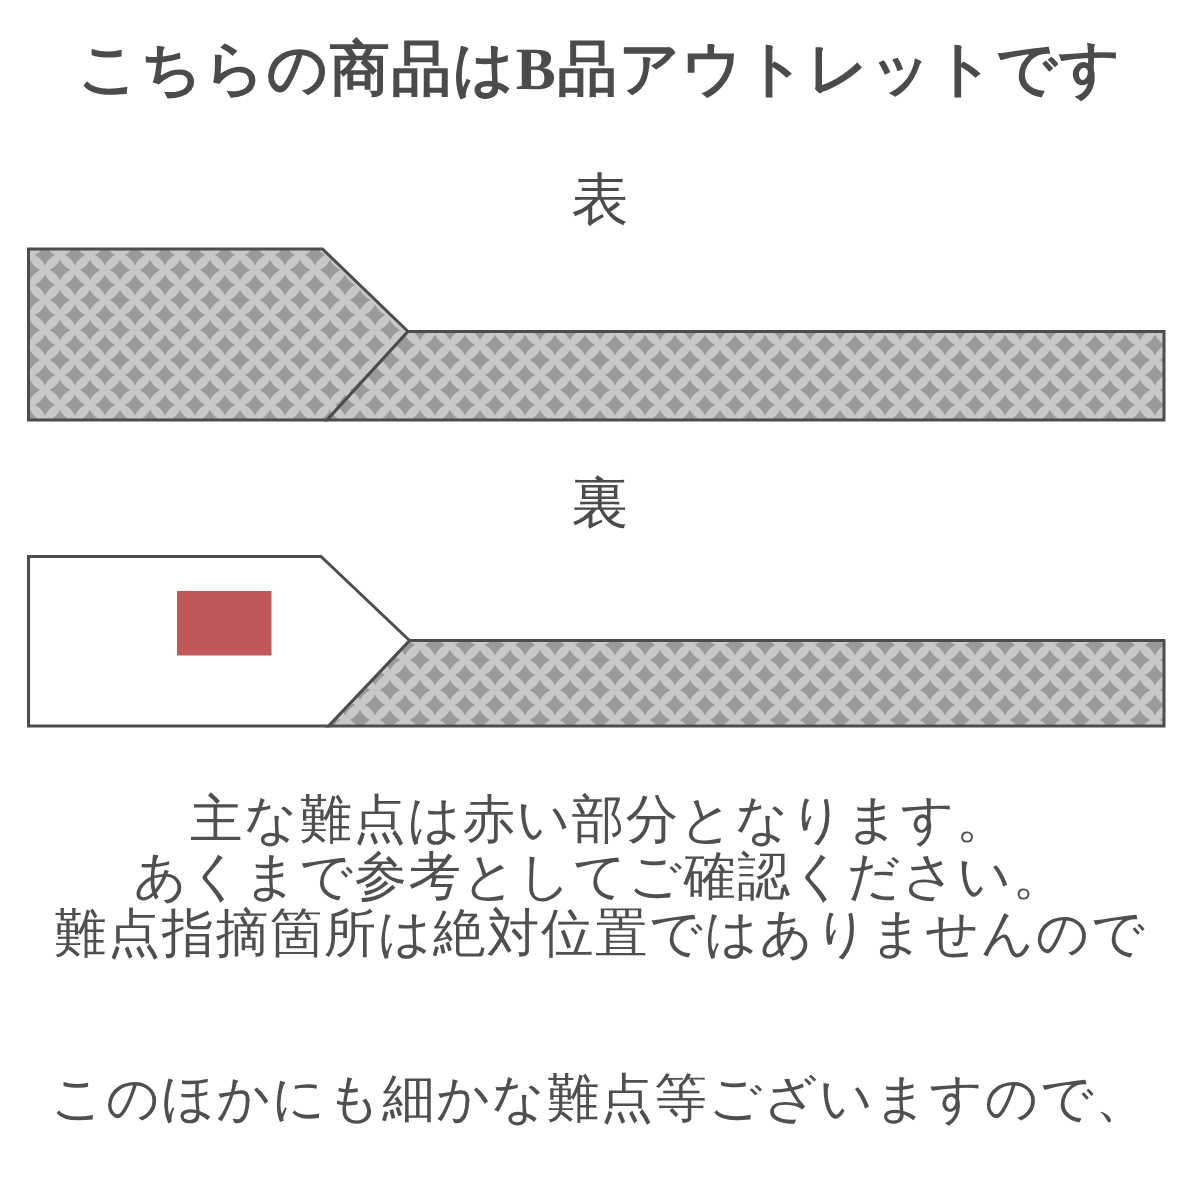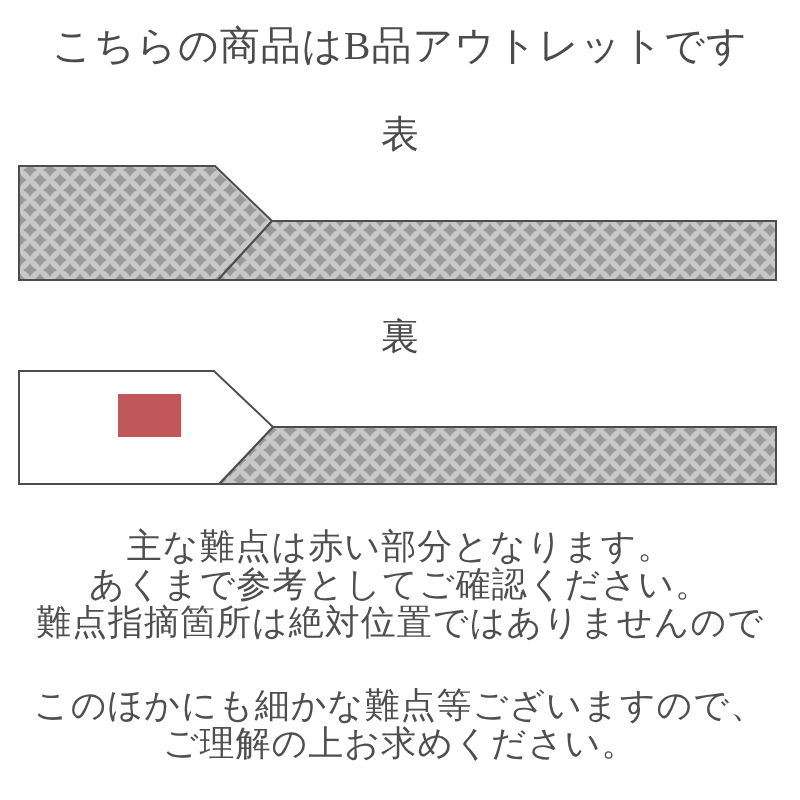--- a/index.html
+++ b/index.html
@@ -21,21 +21,21 @@
     background: #ffffff;
   }
   .title {
     position: absolute;
     top: 18px;
     left: 0;
     width: 100%;
     margin: 0;
     text-align: center;
     font-size: 40px;
-    font-weight: normal;
+    font-weight: bold;
     letter-spacing: 1px;
     color: #4b4b4b;
   }
   .side-label {
     position: absolute;
     left: 0;
     width: 100%;
     text-align: center;
     font-size: 38px;
     line-height: 44px;
@@ -56,21 +56,21 @@
     position: absolute;
     left: 0;
     width: 100%;
     text-align: center;
     font-size: 35px;
     letter-spacing: 1px;
     line-height: 38px;
     color: #4f4f4f;
   }
   .note-main { top: 528px; }
-  .note-additional { top: 687px; }
+  .note-additional { top: 714px; }
 </style>
 </head>
 <body>
 
 <div class="canvas">
 
   <h1 class="title">こちらの商品はB品アウトレットです</h1>
 
   <div class="side-label label-front">表</div>
 
@@ -103,16 +103,15 @@
   </svg>
 
   <div class="note note-main">
     <div>主な難点は赤い部分となります。</div>
     <div>あくまで参考としてご確認ください。</div>
     <div>難点指摘箇所は絶対位置ではありませんので</div>
   </div>
 
   <div class="note note-additional">
     <div>このほかにも細かな難点等ございますので、</div>
-    <div>ご理解の上お求めください。</div>
   </div>
 
 </div>
 
 </body></html>

